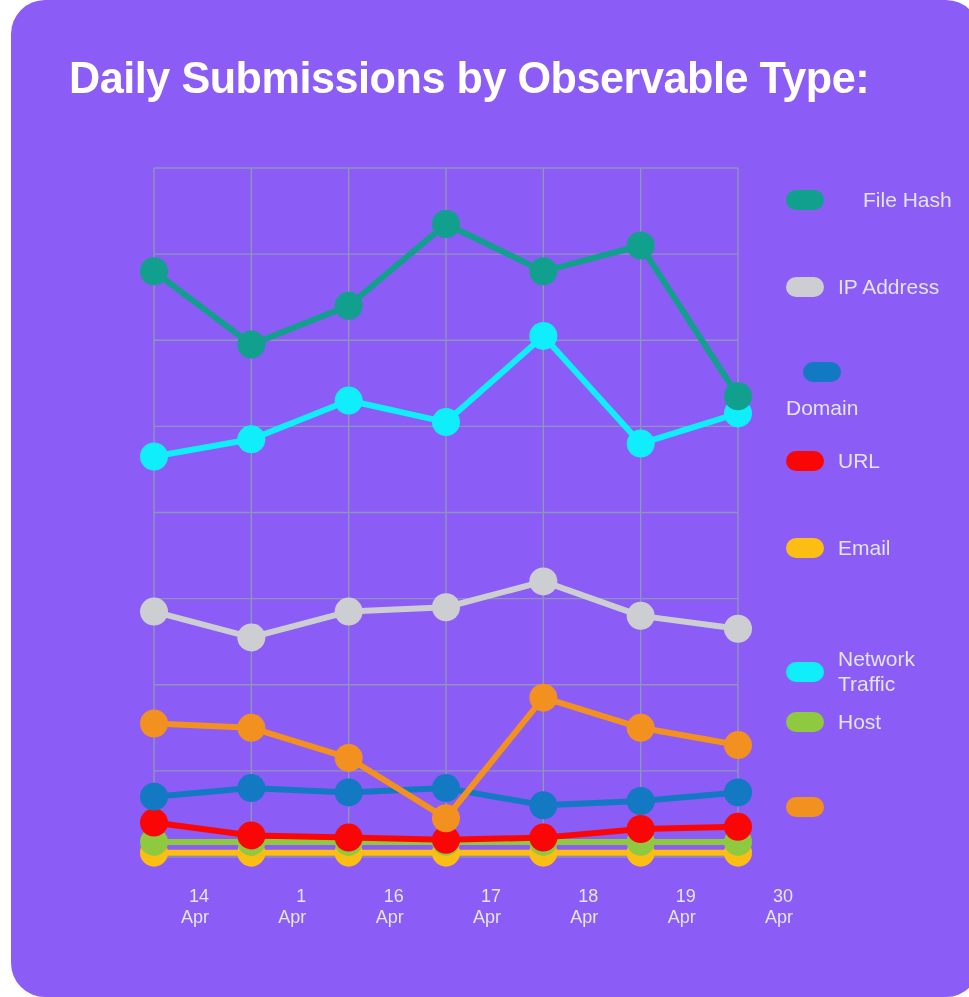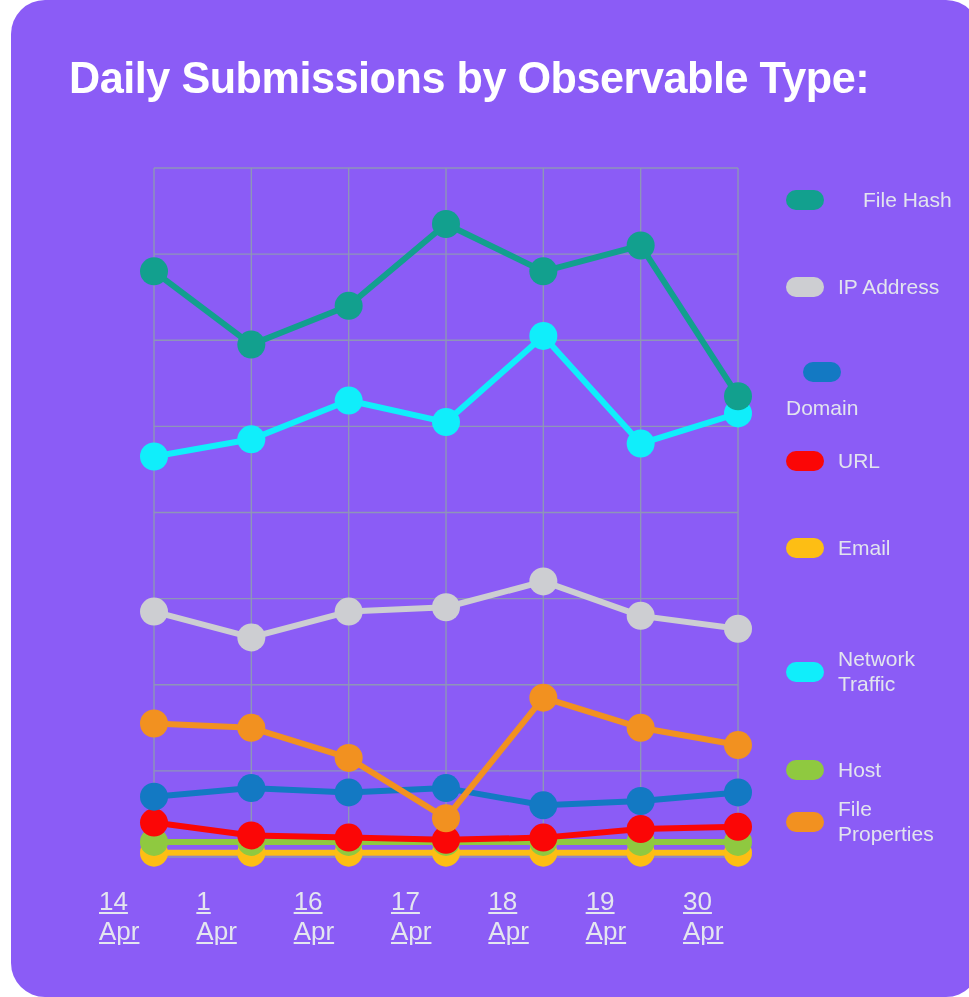--- a/index.html
+++ b/index.html
@@ -56,26 +56,25 @@
   }
   
   #xaxis {
     position: absolute;
     left: 0; top: 886px;
     width: 760px; height: 90px;
   }
   .xtick {
     position: absolute;
     width: 110px;
-    text-align: left;
+    text-align: right;
     color: #e4e6ef;
-    font-size: 26px;
+    font-size: 18px;
     line-height: 1.16;
     transform: translateX(-55px);
-    text-decoration: underline;
   }
   .xtick span { display: block; }
   
   #legend {
     position: absolute;
     left: 775px; top: 188px;
     width: 185px;
   }
   .legend-item {
     position: absolute;
@@ -255,24 +254,22 @@
       </div>
       <div class="legend-item" style="top: 348px;">
         <span class="legend-swatch" style="background: rgb(253, 190, 20);"></span>
         <span class="legend-label">Email</span>
       </div>
       <div class="legend-item" style="top: 435px; margin-top: 24px;">
         <span class="legend-swatch" style="background: rgb(16, 238, 251);"></span>
         <span class="legend-label">Network
 Traffic</span>
       </div>
-      <div class="legend-item" style="top: 522px; margin-top: 48px;">
+      <div class="legend-item" style="top: 522px;">
         <span class="legend-swatch" style="background: rgb(143, 201, 64);"></span>
         <span class="legend-label">Host</span>
       </div>
       <div class="legend-item" style="top: 609px;">
         <span class="legend-swatch" style="background: rgb(242, 145, 32);"></span>
-        <span class="legend-label">File
-Properties</span>
       </div>
     </div>
 
 </div>
 
 </body></html>

